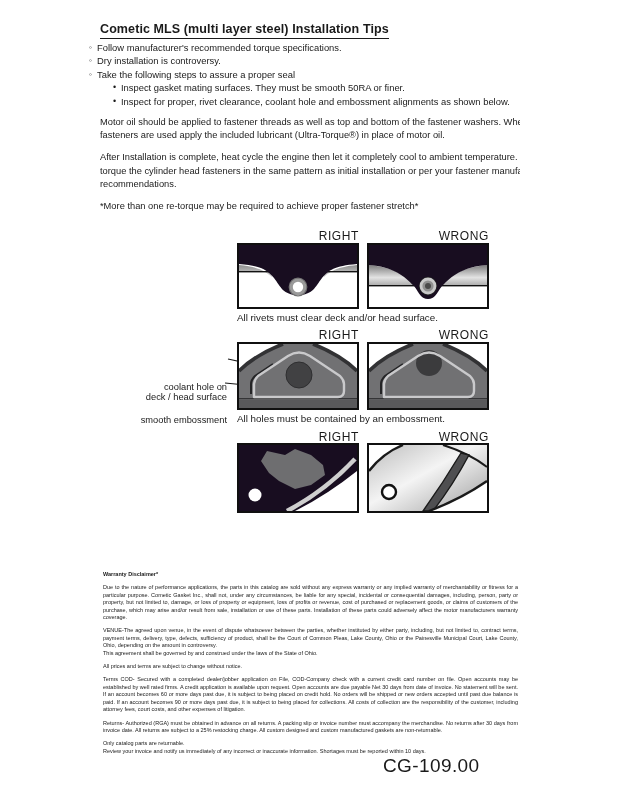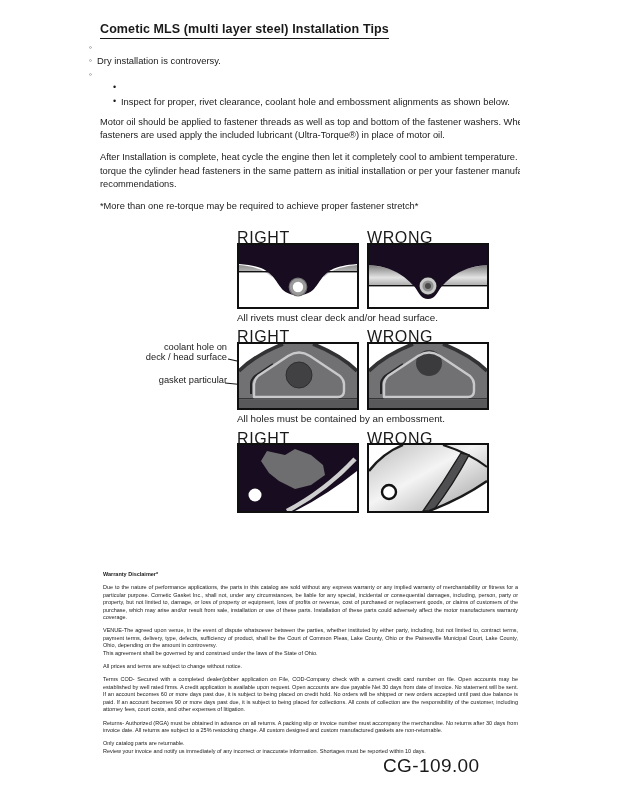--- a/index.html
+++ b/index.html
@@ -17,54 +17,57 @@
   .tips{position:absolute;left:89px;top:41px;width:478px;font-size:9.4px;line-height:13.4px;}
   .bullet-row{display:flex;}
   .bullet-marker{width:8px;flex:0 0 8px;font-size:8px;line-height:13.4px;}
   .sub-row{margin-left:24px;}
   .sub-row .bullet-marker{font-size:9px;}
   
   .diesel{position:absolute;left:100px;top:116px;width:460px;font-size:9.3px;line-height:13.2px;}
   .diesel-heading{font-size:11.5px;font-weight:bold;margin:0 0 7px 0;}
   .diesel p{margin:0 0 9px 0;width:458px;}
   
-  .fig-heading{position:absolute;width:122px;text-align:left;font-size:16px;letter-spacing:0.6px;}
+  .fig-heading{position:absolute;width:122px;text-align:right;font-size:12px;letter-spacing:0.6px;}
   .fig-box{position:absolute;width:118px;border:2px solid #101010;background:#fff;}
   .fig-box svg{display:block;}
   .fig-caption{position:absolute;font-size:9.8px;line-height:11.5px;}
-  .callout{position:absolute;left:95px;width:132px;text-align:right;font-size:9.3px;line-height:10.5px;}
+  .callout{position:absolute;left:95px;width:132px;text-align:right;font-size:9.3px;line-height:10.5px;margin-top:40px;}
   .leader-svg{position:absolute;left:205px;top:350px;}
   
   .warranty{position:absolute;left:103px;top:571px;width:415px;font-size:5.5px;line-height:7.4px;text-align:justify;}
   .warranty-heading{font-weight:bold;margin:0 0 7px 0;text-align:left;}
   .warranty p{margin:0 0 6px 0;}
   .warranty p.tight{margin:0;}
   
   .footer-code{position:absolute;left:383px;top:755px;font-size:19px;letter-spacing:0.4px;}
 </style>
 </head>
 <body>
 
 <div class="page">
 
   <div class="title">Cometic MLS (multi layer steel) Installation Tips</div>
 
   <div class="tips">
     <div class="bullet-row">
       <span class="bullet-marker">◦</span>
+      <span>Follow manufacturer's recommended torque specifications.</span>
     </div>
     <div class="bullet-row">
       <span class="bullet-marker">◦</span>
       <span>Dry installation is controversy.</span>
     </div>
     <div class="bullet-row">
       <span class="bullet-marker">◦</span>
+      <span>Take the following steps to assure a proper seal</span>
     </div>
     <div class="bullet-row sub-row">
       <span class="bullet-marker">•</span>
+      <span>Inspect gasket mating surfaces.  They must be smooth 50RA or finer.</span>
     </div>
     <div class="bullet-row sub-row">
       <span class="bullet-marker">•</span>
       <span>Inspect for proper, rivet clearance, coolant hole and embossment alignments as shown below.</span>
     </div>
   </div>
 
   <div class="diesel">
     <p>Motor oil should be applied to fastener threads as well as top and bottom of the fastener washers. When ARP fasteners are used apply the included lubricant (Ultra-Torque®) in place of motor oil.</p>
     <p>After Installation is complete, heat cycle the engine then let it completely cool to ambient temperature. Re-torque the cylinder head fasteners in the same pattern as initial installation or per your fastener manufacturer's recommendations.</p>
@@ -112,21 +115,21 @@
     </svg>
   </div>
 
   <div class="fig-caption" style="left:237px;top:312px">All rivets must clear deck and/or head surface.</div>
 
   <div class="fig-heading" style="left:237px;top:328px">RIGHT</div>
   <div class="fig-heading" style="left:367px;top:328px">WRONG</div>
 
   <div class="callout" style="top:342px">coolant hole on</div>
   <div class="callout" style="top:352px">deck / head surface</div>
-  <div class="callout" style="top:375px">gasket particular</div>
+  <div class="callout" style="top:375px">smooth embossment</div>
 
   <svg class="leader-svg" width="100" height="45" viewBox="0 0 100 45">
     <line x1="23" y1="9" x2="91" y2="24" stroke="#1a1a1a" stroke-width="1.1"></line>
     <line x1="20" y1="33" x2="62" y2="37" stroke="#1a1a1a" stroke-width="1.1"></line>
   </svg>
 
   <div class="fig-box" style="left:237px;top:342px">
     <svg width="118" height="64" viewBox="0 0 118 64">
       <rect x="0" y="0" width="118" height="64" fill="#717173"></rect>
       <rect x="0" y="54" width="118" height="1.2" fill="#343436"></rect>

